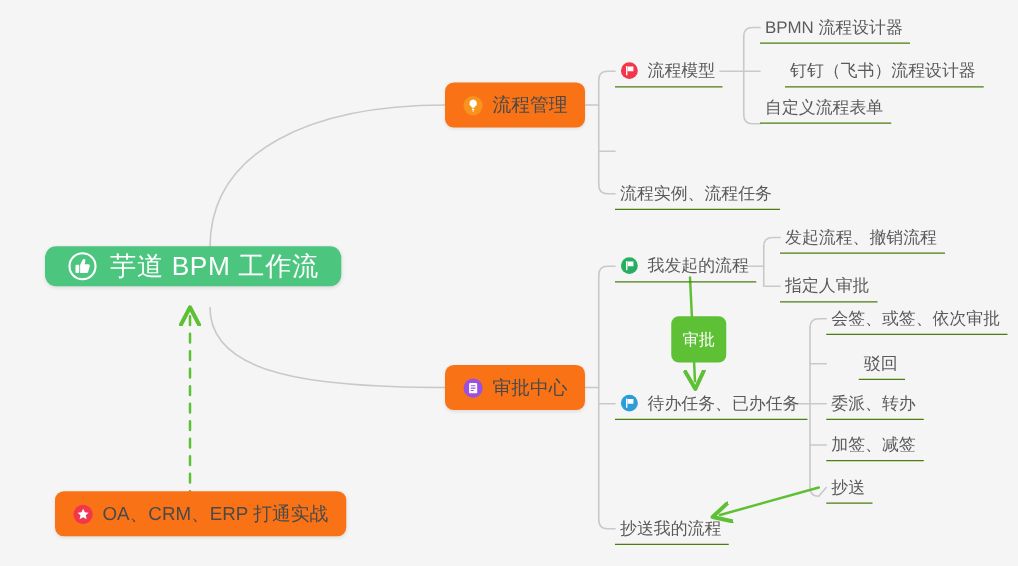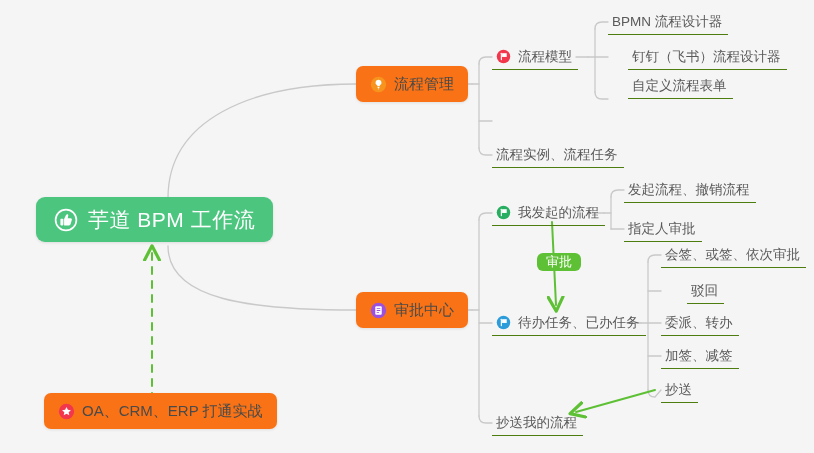--- a/index.html
+++ b/index.html
@@ -33,21 +33,21 @@
     align-items: center;
     box-sizing: border-box;
     white-space: nowrap;
   }
 
   
   .node-root {
     background: #4cc57f;
     border-radius: 9px;
     padding: 0 18px;
-    height: 45px;
+    height: 32px;
     color: #ffffff;
     font-size: 21px;
     letter-spacing: .5px;
     box-shadow: 0 1px 3px rgba(0,0,0,.10);
   }
   .node-root .label { color: #fff; }
 
   
   .node-card {
     background: #f97316;
@@ -70,21 +70,21 @@
     color: #5a5a5a;
     height: 26px;
     padding: 0 6px 0 4px;
     border-bottom: 1px solid #4d7c0f;
   }
 
   
   .node-tag {
     background: #5ec035;
     border-radius: 6px;
-    height: 18px;
+    height: 37px;
     padding: 0 9px;
     color: #ffffff;
     font-size: 13px;
   }
 
   .label { display: inline-block; }
 
   
   .ic {
     display: inline-flex;
@@ -210,21 +210,21 @@
     </span>
     <span class="label">流程模型</span>
   </div>
 
   <div class="node node-plain" style="left:608px; top:9px;">
     <span class="label">BPMN 流程设计器</span>
   </div>
   <div class="node node-plain" style="left:608px; top:44px;margin-left:20px;">
     <span class="label">钉钉（飞书）流程设计器</span>
   </div>
-  <div class="node node-plain" style="left:628px; top:73px;">
+  <div class="node node-plain" style="left:608px; top:73px;">
     <span class="label">自定义流程表单</span>
   </div>
 
   <div class="node node-plain" style="left:492px; top:142px;">
     <span class="label">流程实例、流程任务</span>
   </div>
 
   <div class="node node-card big" style="left:356px; top:292px;">
     <span class="ic">
       <svg width="17" height="17" viewBox="0 0 20 20">

